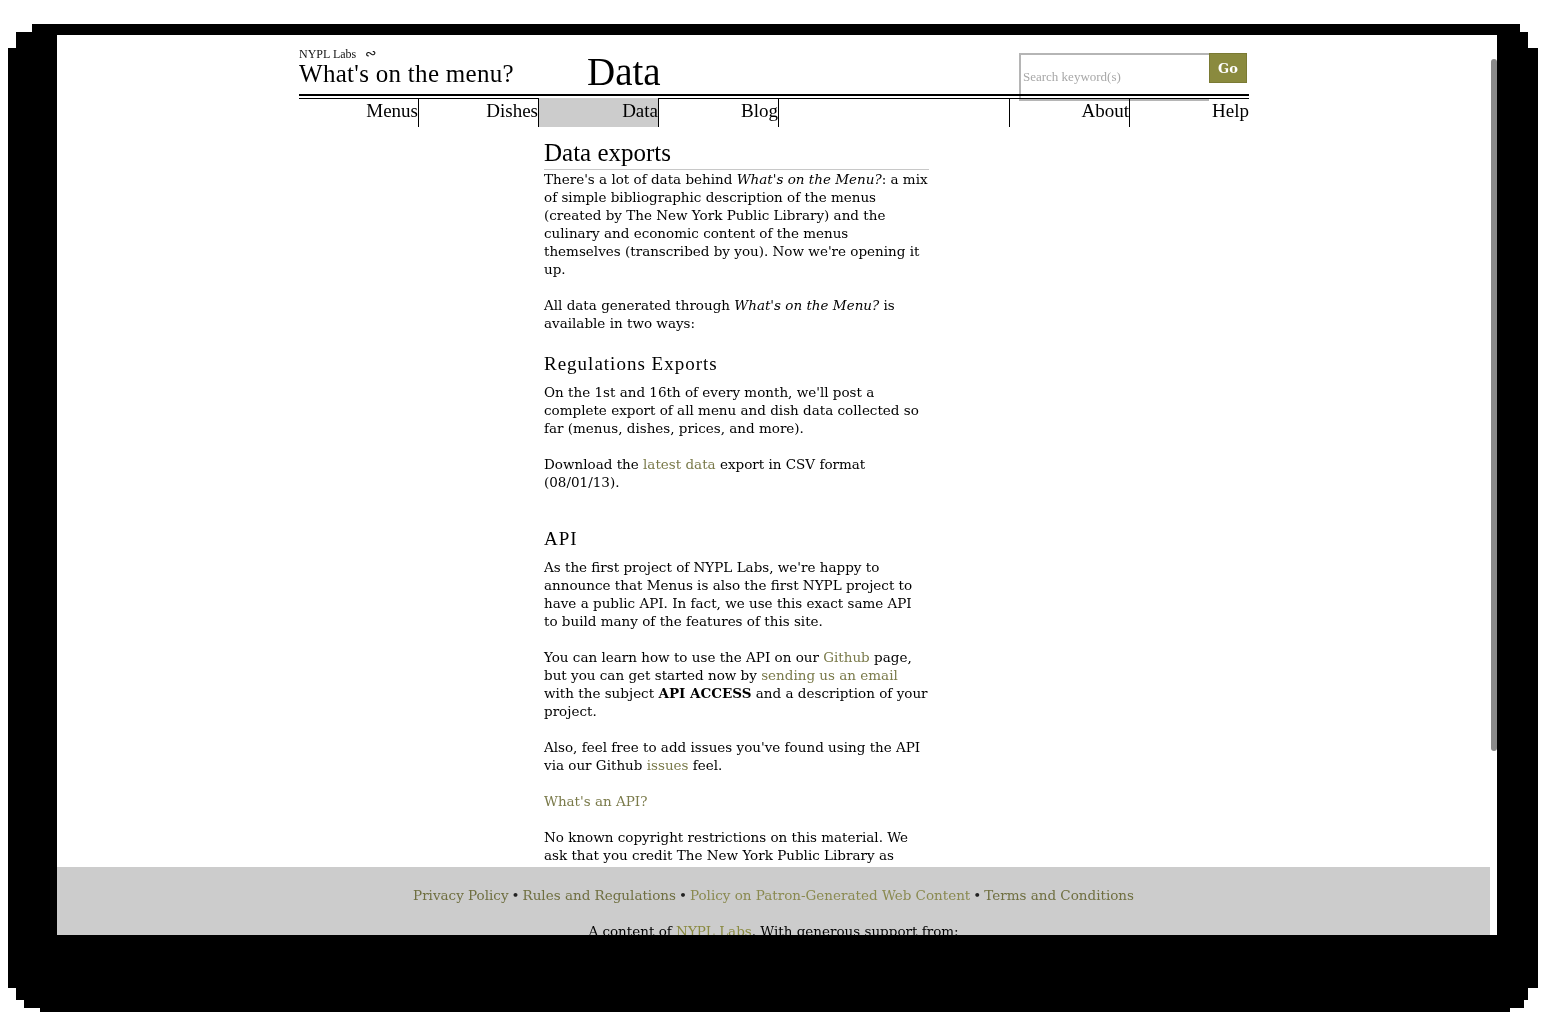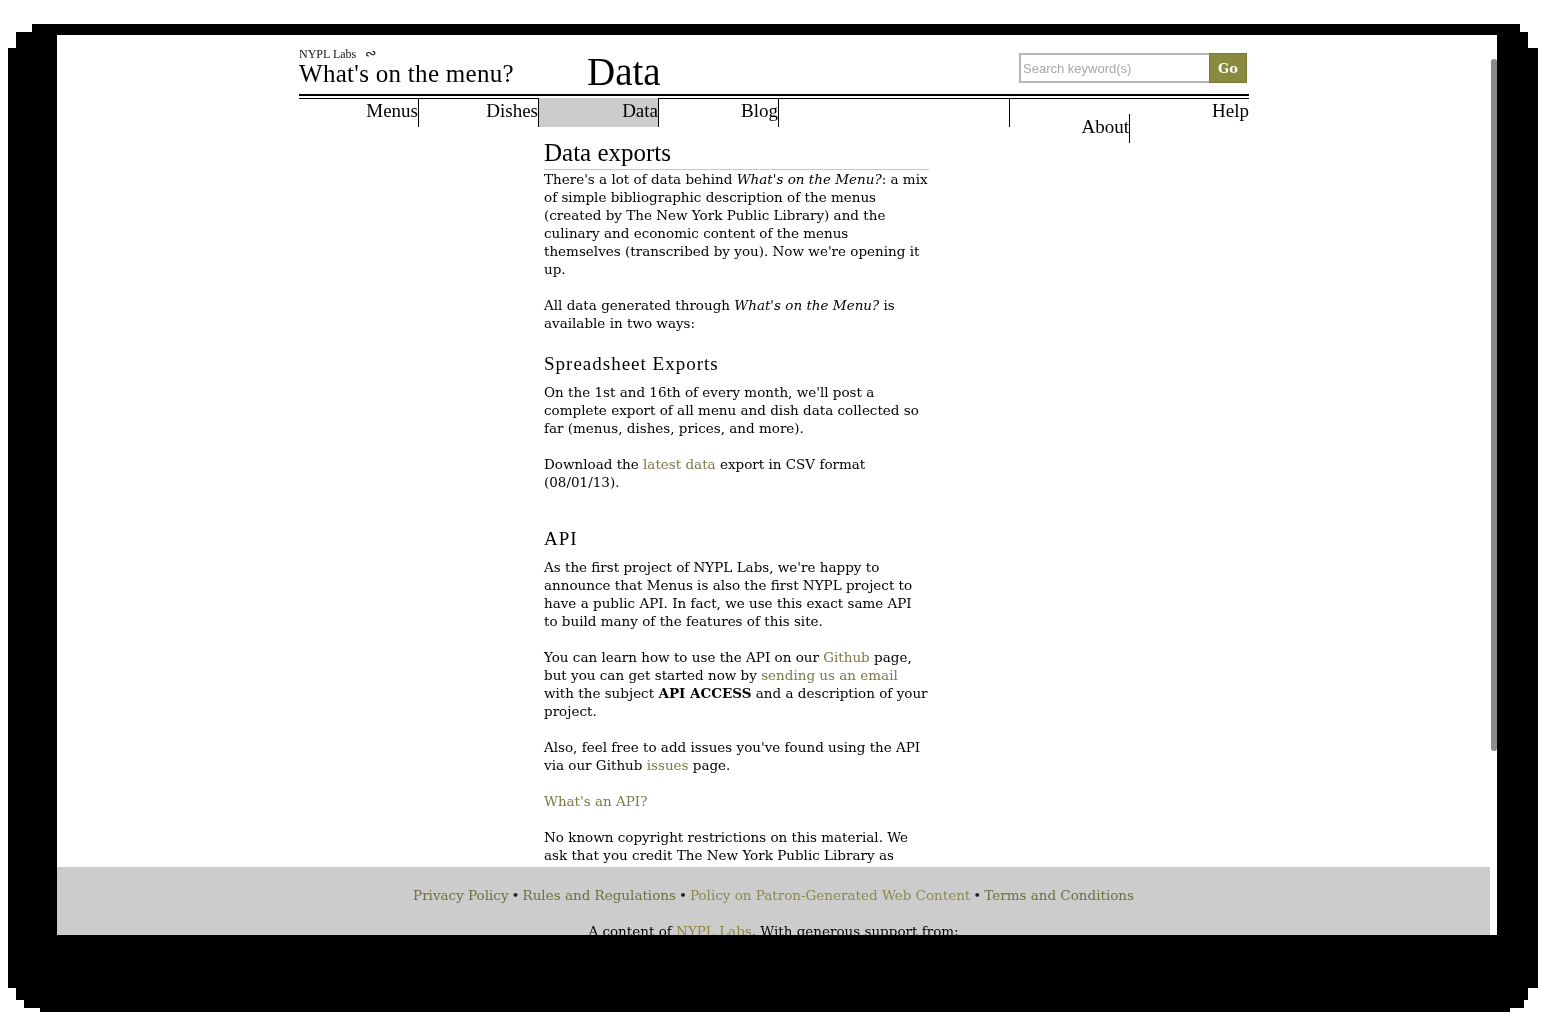--- a/index.html
+++ b/index.html
@@ -24,22 +24,22 @@
   }
 
   .header { position: absolute; left: 242px; top: 0; width: 950px; height: 95px; }
   .nypl-labs { position: absolute; left: 0; top: 10px; font-size: 12px; color: #111; font-family: "Liberation Serif", serif; }
   .nypl-labs .squiggle { display: inline-block; margin-left: 6px; font-size: 14px; transform: rotate(-10deg); }
   .site-title { position: absolute; left: 0; top: 25px; font-size: 25px; color: #000; font-family: "Liberation Serif", serif; letter-spacing: 0.3px; }
   .section-title { position: absolute; left: 288px; top: 14px; font-size: 39px; color: #000; font-family: "Liberation Serif", serif; }
 
   .search-wrap { position: absolute; left: 720px; top: 18px; height: 30px; display: flex; }
   .search-input {
-    width: 184px; height: 26px; border: 2px solid #b5b5b5; border-right: none; padding: 0 2px;
-    font-family: Liberation Sans, sans-serif; font-size: 13px; color: #b91c1c; background: #fff; outline: none;
+    width: 184px; height: 26px; border: 2px solid #b5b5b5; border-right: none; padding: 9px 2px;
+    font-family: Liberation Serif, serif; font-size: 13px; color: #b91c1c; background: #fff; outline: none;
     box-sizing: content-box;
   }
   .search-input::placeholder { color: #a8a8a8; }
   .go-button {
     width: 38px; height: 30px; background: #8a8a3e; color: #fff; border: 1px solid #7a7a34;
     font-family: "DejaVu Serif", serif; font-weight: bold; font-size: 13px; cursor: pointer;
   }
 
   .nav { position: absolute; left: 242px; top: 59px; width: 950px; height: 33px; text-align: right; }
   .nav-rule-thick { position: absolute; left: 0; top: 0; width: 950px; height: 2px; background: #000; }
@@ -102,38 +102,38 @@
   </div>
 
   <div class="nav">
     <div class="nav-rule-thick"></div>
     <div class="nav-rule-thin"></div>
     <div class="nav-item" style="left:0;width:120px;">Menus</div>
     <div class="nav-item" style="left:120px;width:120px;">Dishes</div>
     <div class="nav-item active" style="left:240px;width:120px;">Data</div>
     <div class="nav-item" style="left:360px;width:120px;">Blog</div>
     <div class="nav-item" style="left:480px;width:231px;"></div>
-    <div class="nav-item" style="left:711px;width:120px;margin-top:16px;">About</div>
+    <div class="nav-item" style="left:711px;width:120px;">About</div>
     <div class="nav-item" style="left:831px;width:119px;border-right:none;">Help</div>
   </div>
 
   <div class="content">
     <h1>Data exports</h1>
 
     <p><span>There's a lot of data behind </span><em>What's on the Menu?</em><span>: a mix of simple bibliographic description of the menus (created by The New York Public Library) and the culinary and economic content of the menus themselves (transcribed by you). Now we're opening it up.</span></p>
     <p style="margin-bottom:20px;"><span>All data generated through </span><em>What's on the Menu?</em><span> is available in two ways:</span></p>
 
-    <h2>Spreadsheet Exports</h2>
+    <h2>Regulations Exports</h2>
     <p>On the 1st and 16th of every month, we'll post a complete export of all menu and dish data collected so far (menus, dishes, prices, and more).</p>
     <p style="margin-bottom:36px;"><span>Download the </span><a href="#">latest data</a><span> export in CSV format (08/01/13).</span></p>
 
     <h2>API</h2>
     <p>As the first project of NYPL Labs, we're happy to announce that Menus is also the first NYPL project to have a public API. In fact, we use this exact same API to build many of the features of this site.</p>
     <p><span>You can learn how to use the API on our </span><a href="#">Github</a><span> page, but you can get started now by </span><a href="#">sending us an email</a><span> with the subject </span><strong>API ACCESS</strong><span> and a description of your project.</span></p>
-    <p><span>Also, feel free to add issues you've found using the API via our Github </span><a href="#">issues</a><span> page.</span></p>
+    <p><span>Also, feel free to add issues you've found using the API via our Github </span><a href="#">issues</a><span> feel.</span></p>
     <p><a href="#">What's an API?</a></p>
     <p>No known copyright restrictions on this material. We ask that you credit The New York Public Library as source on any applications or publications.</p>
   </div>
 
   <div class="footer">
     <div class="footer-links">
       <a href="#">Privacy Policy</a><span class="bullet">•</span><a href="#">Rules and Regulations</a><span class="bullet">•</span><a href="#" class="alt">Policy on Patron-Generated Web Content</a><span class="bullet">•</span><a href="#">Terms and Conditions</a>
     </div>
     <div class="footer-credit">
       <span>A content of </span><a href="#">NYPL Labs</a><span>. With generous support from:</span>

